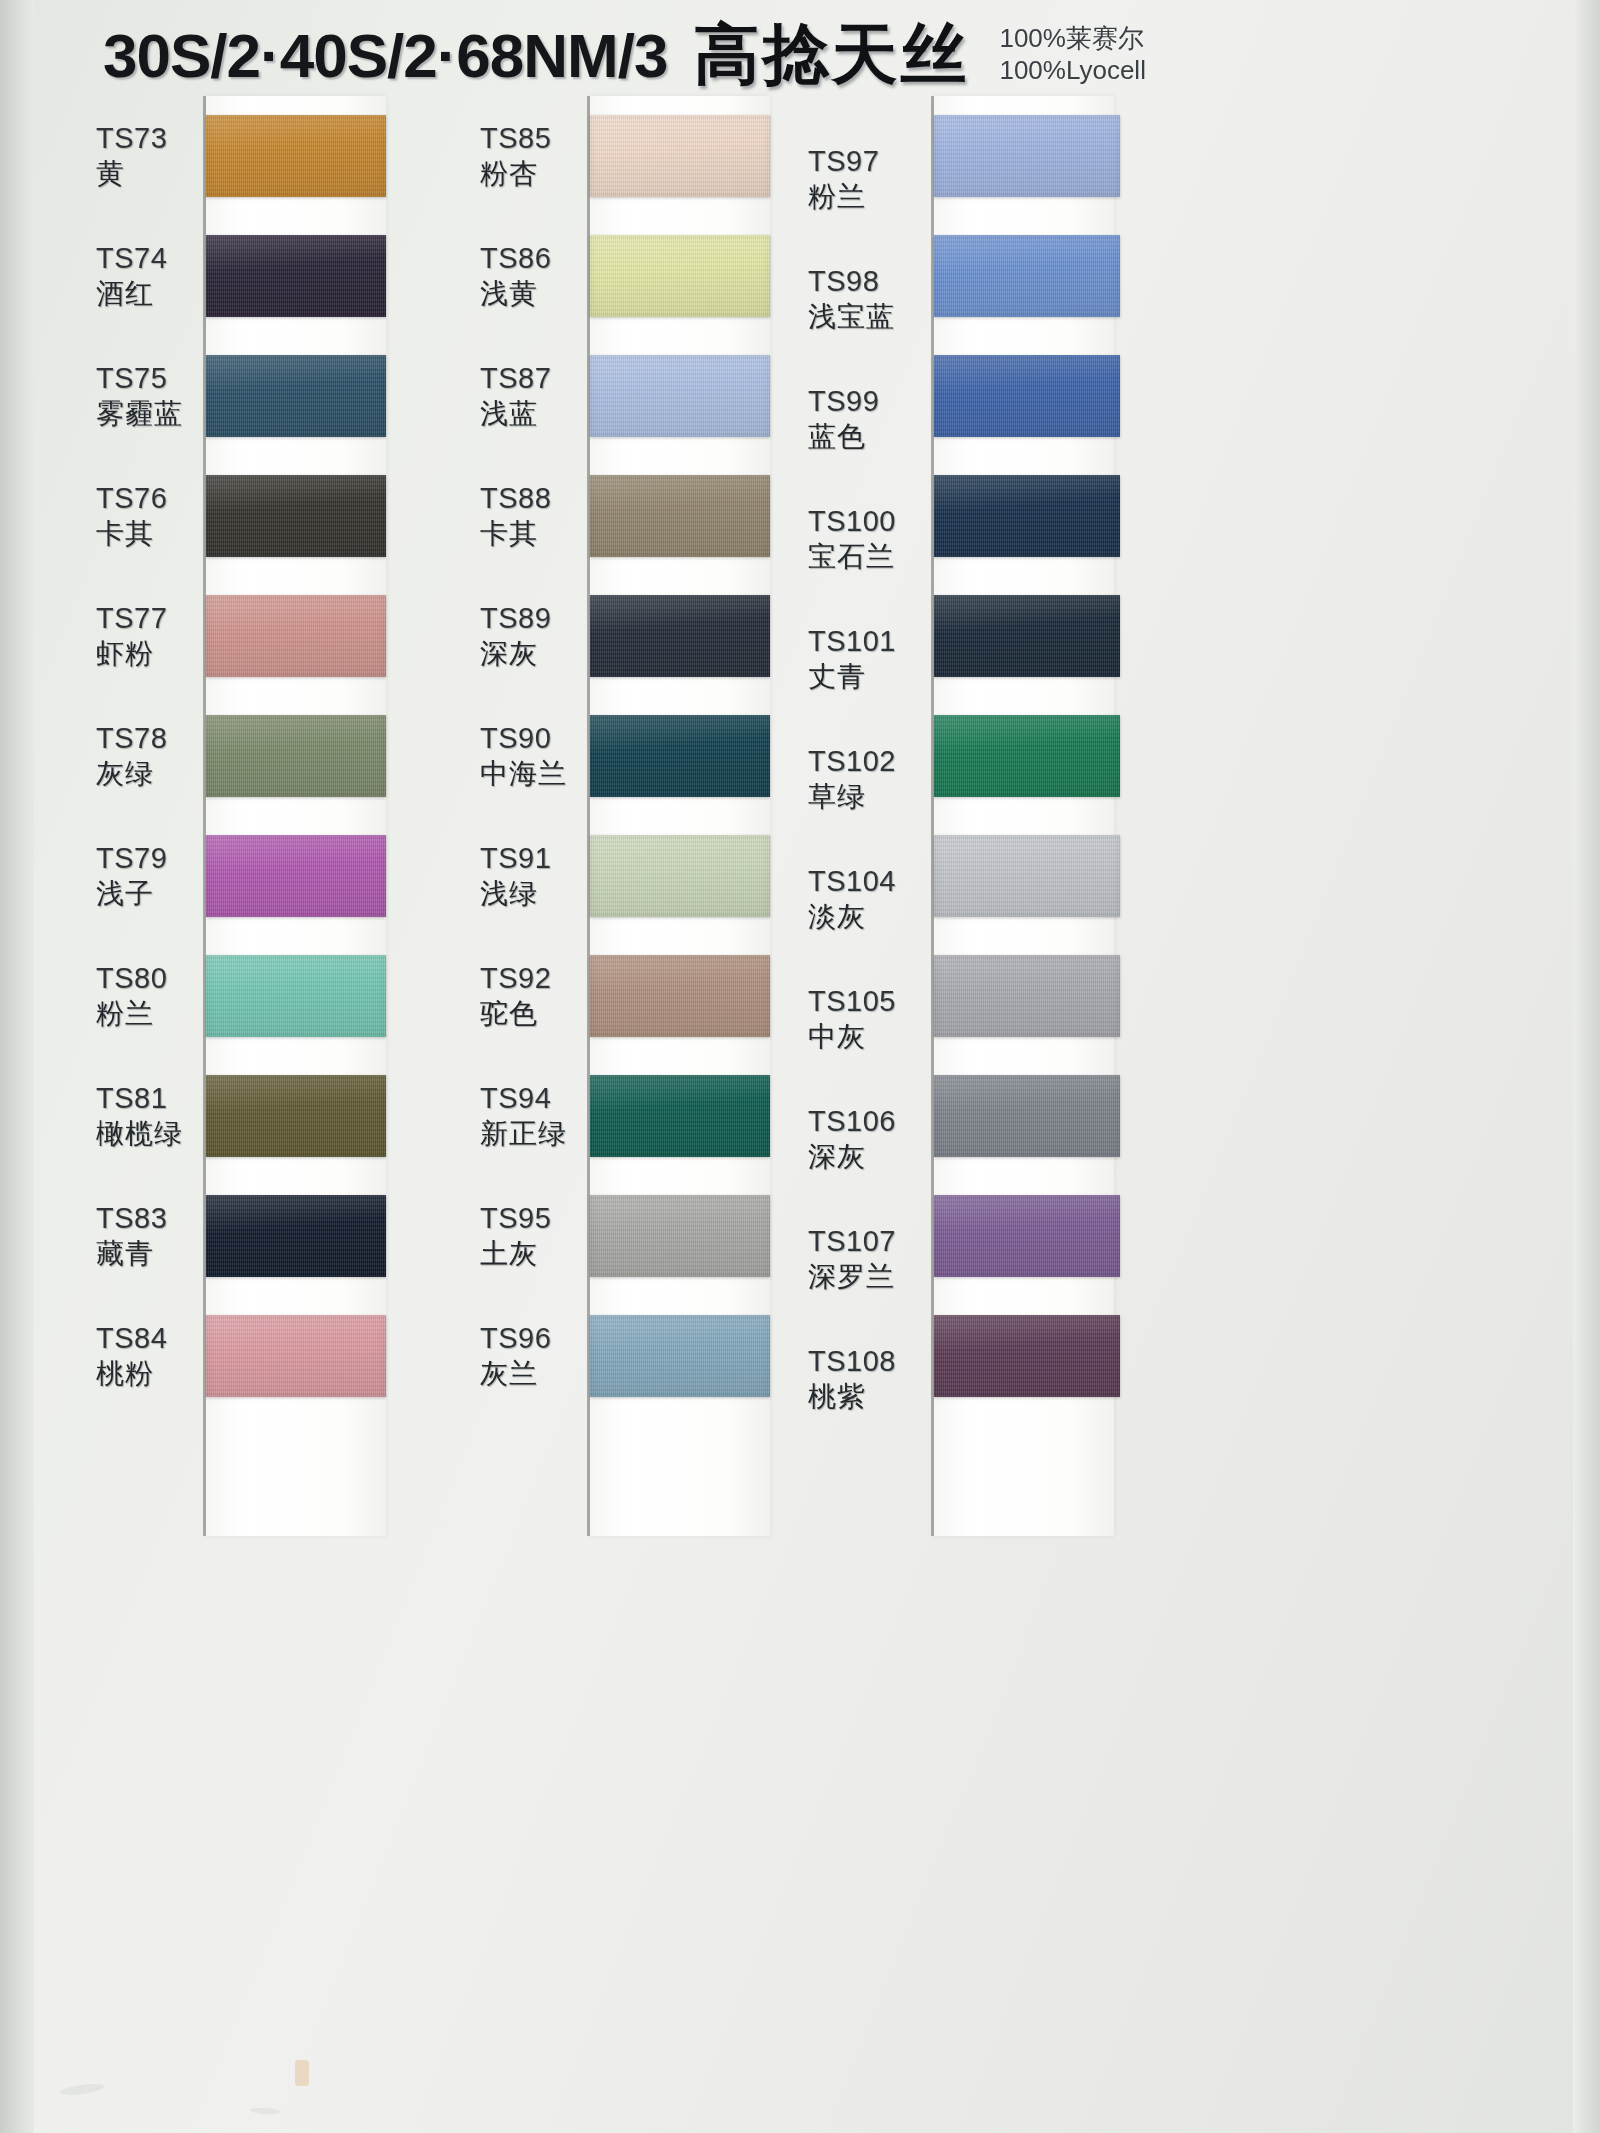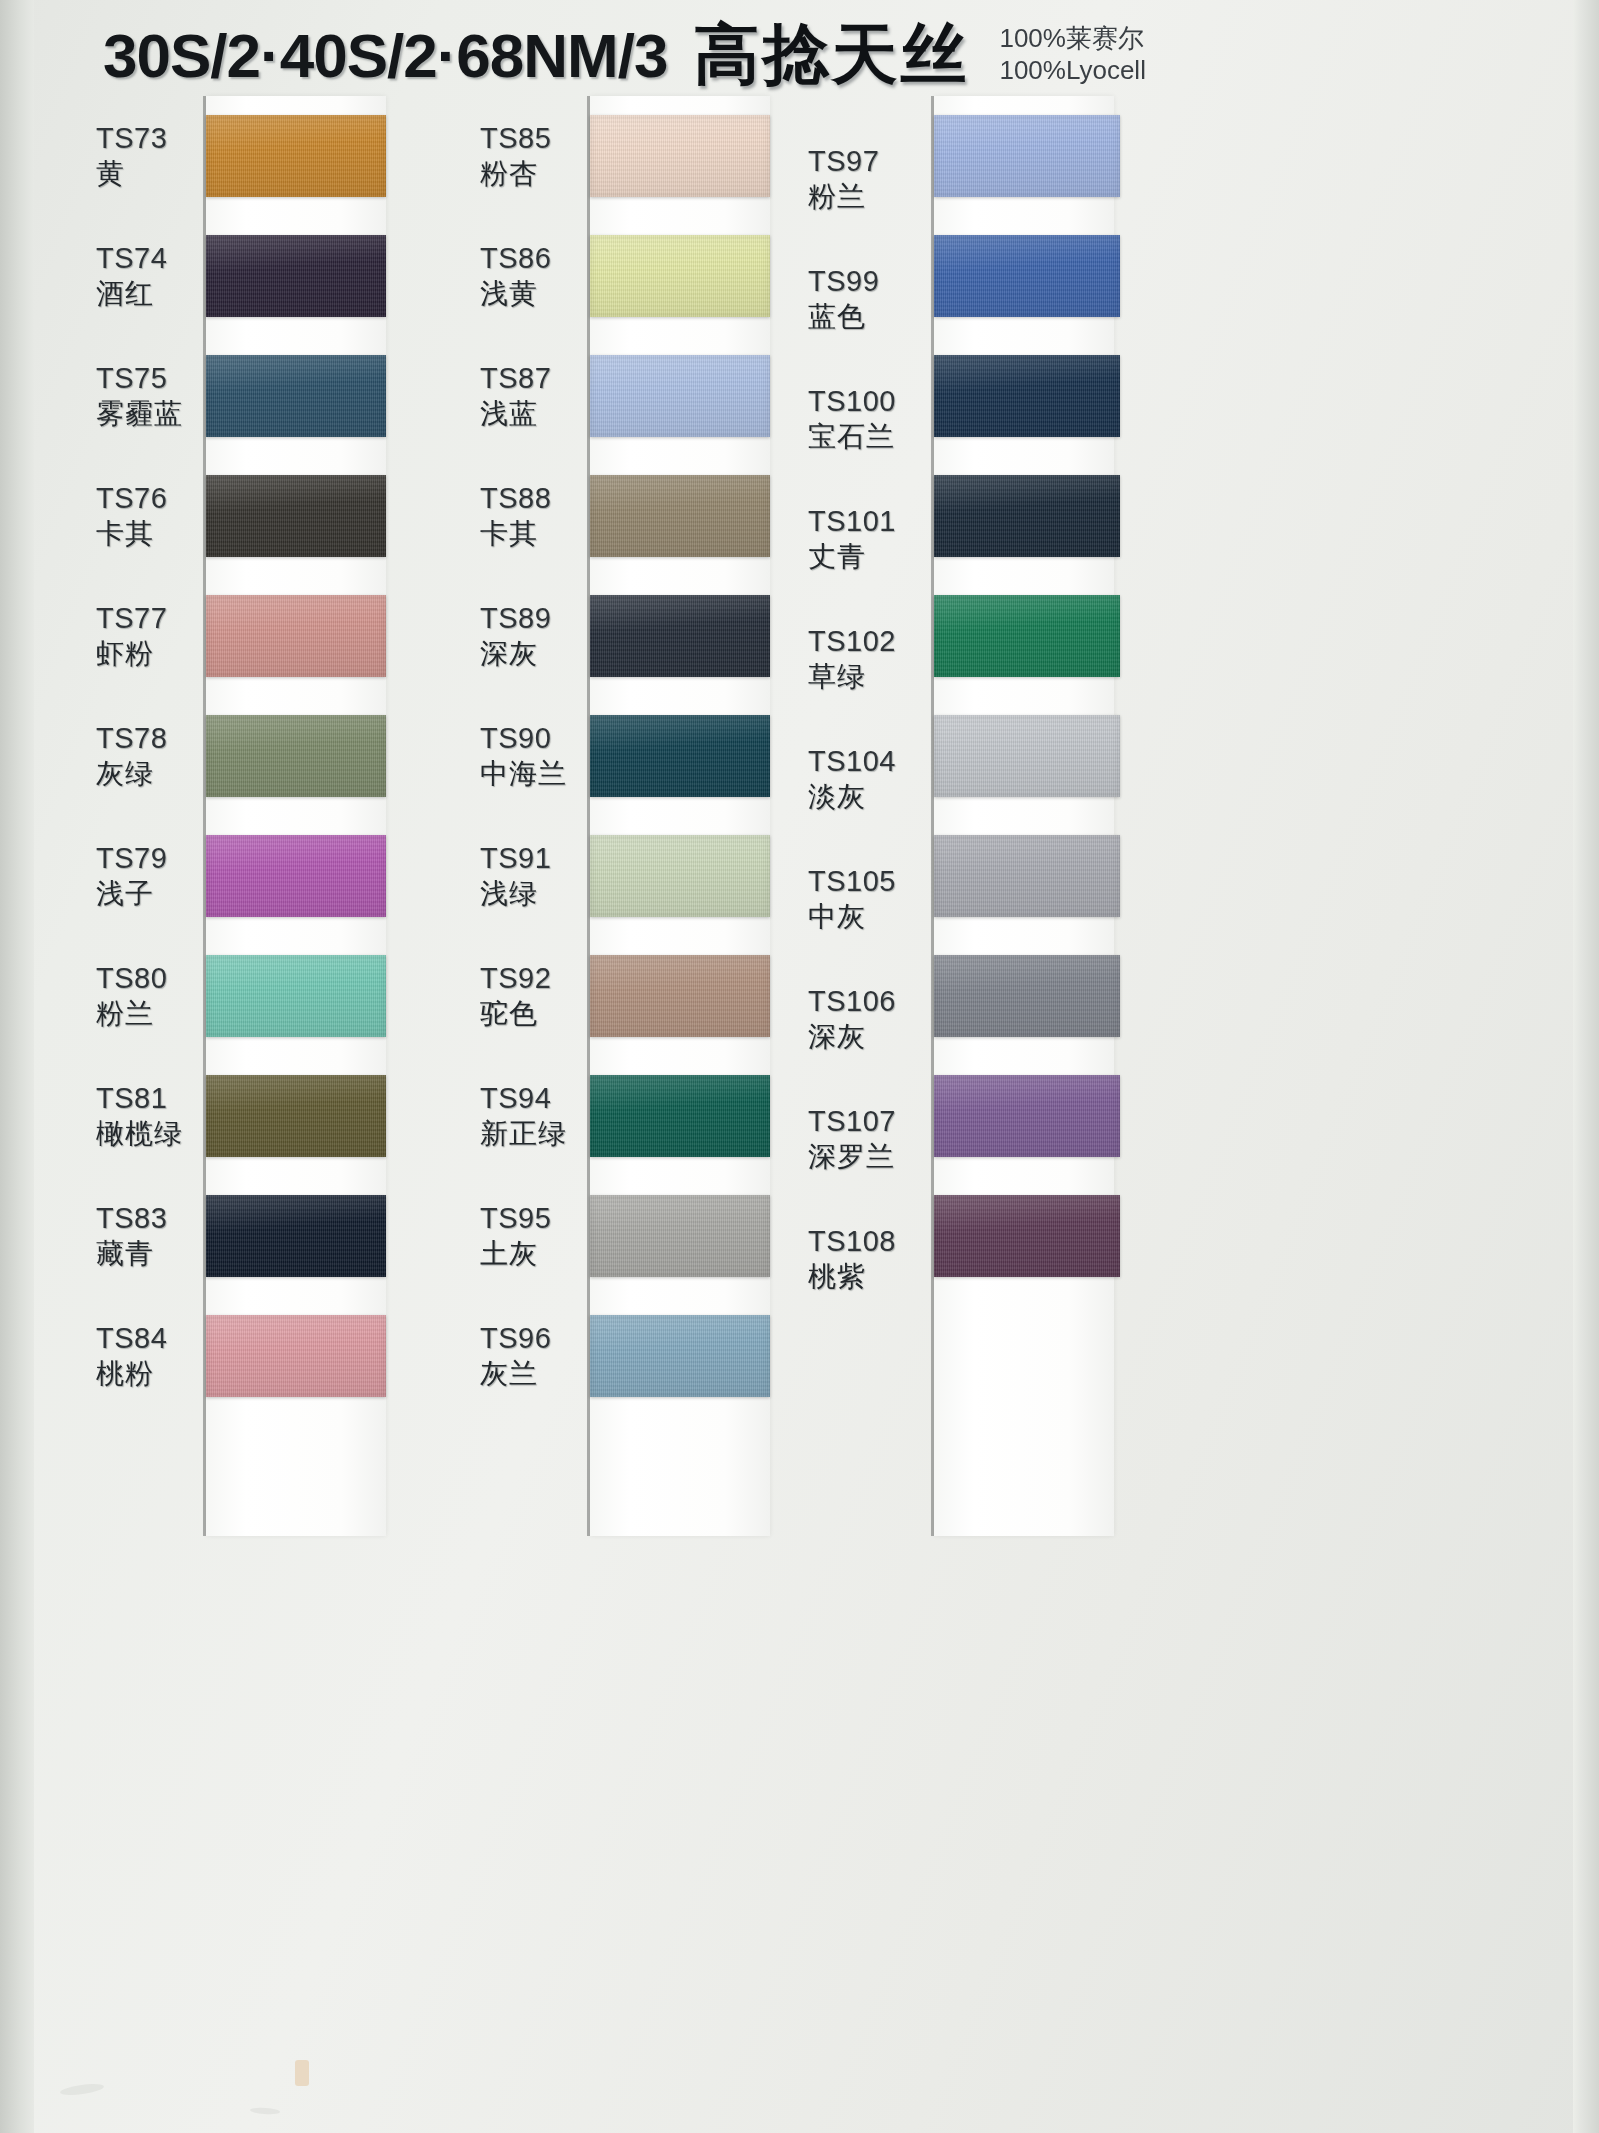--- a/index.html
+++ b/index.html
@@ -279,20 +279,27 @@
     <div class="tape"></div>
   <div class="row">
         <div class="label">
           <span class="code">TS97</span>
           <span class="cname">粉兰</span>
         </div>
         <div class="swatch" style="background-color: rgb(159, 180, 227);"></div>
       </div>
       <div class="row">
         <div class="label">
+          <span class="code">TS98</span>
+          <span class="cname">浅宝蓝</span>
+        </div>
+        <div class="swatch" style="background-color: rgb(107, 145, 211);"></div>
+      </div>
+      <div class="row">
+        <div class="label">
           <span class="code">TS99</span>
           <span class="cname">蓝色</span>
         </div>
         <div class="swatch" style="background-color: rgb(60, 99, 171);"></div>
       </div>
       <div class="row">
         <div class="label">
           <span class="code">TS100</span>
           <span class="cname">宝石兰</span>
         </div>

